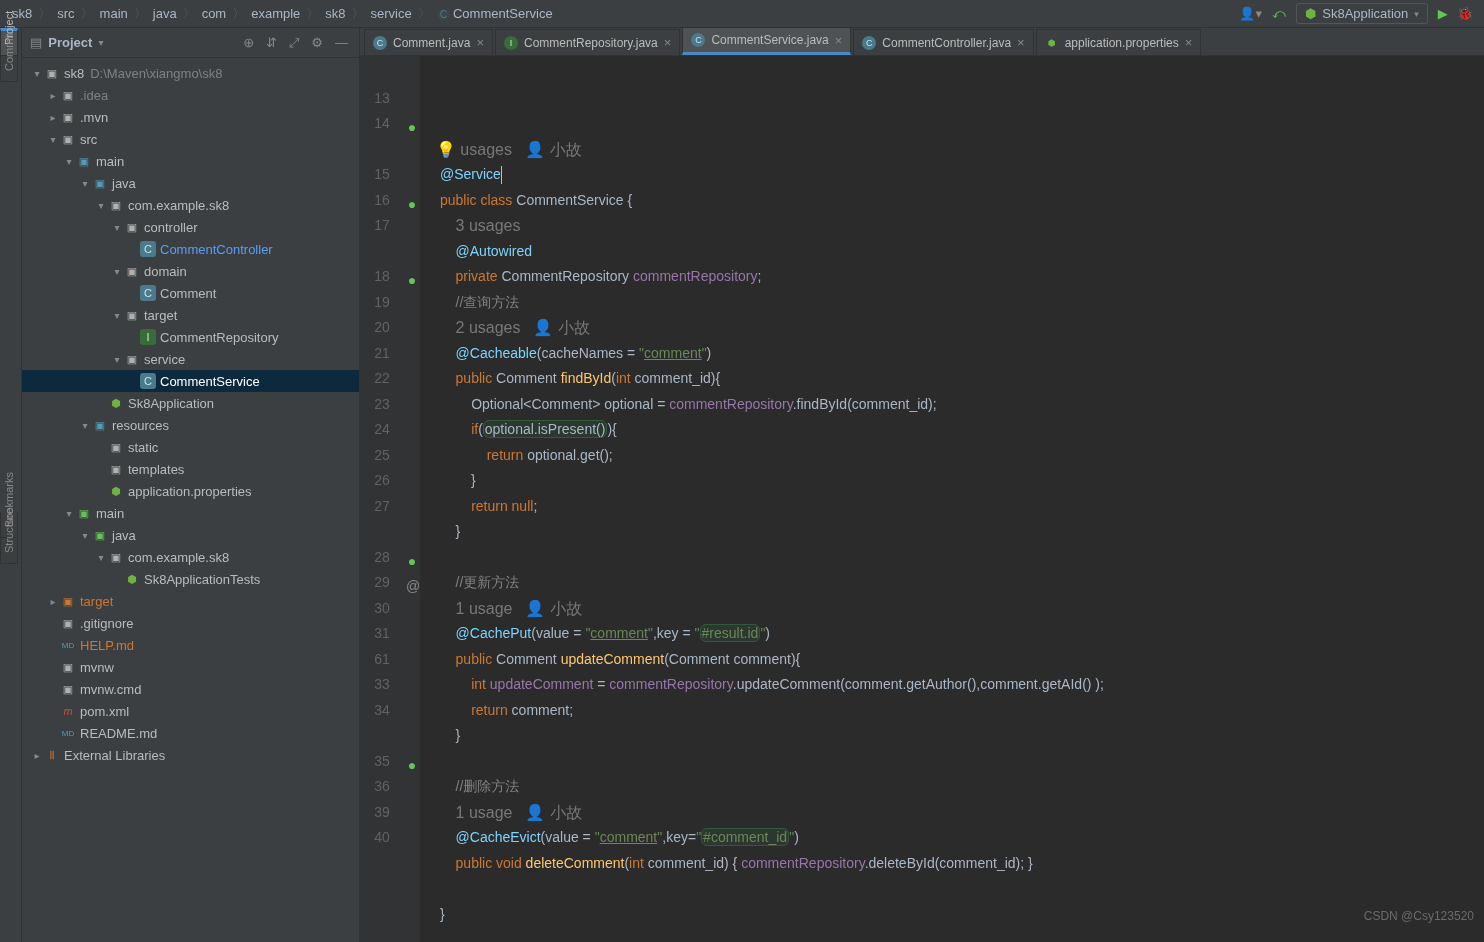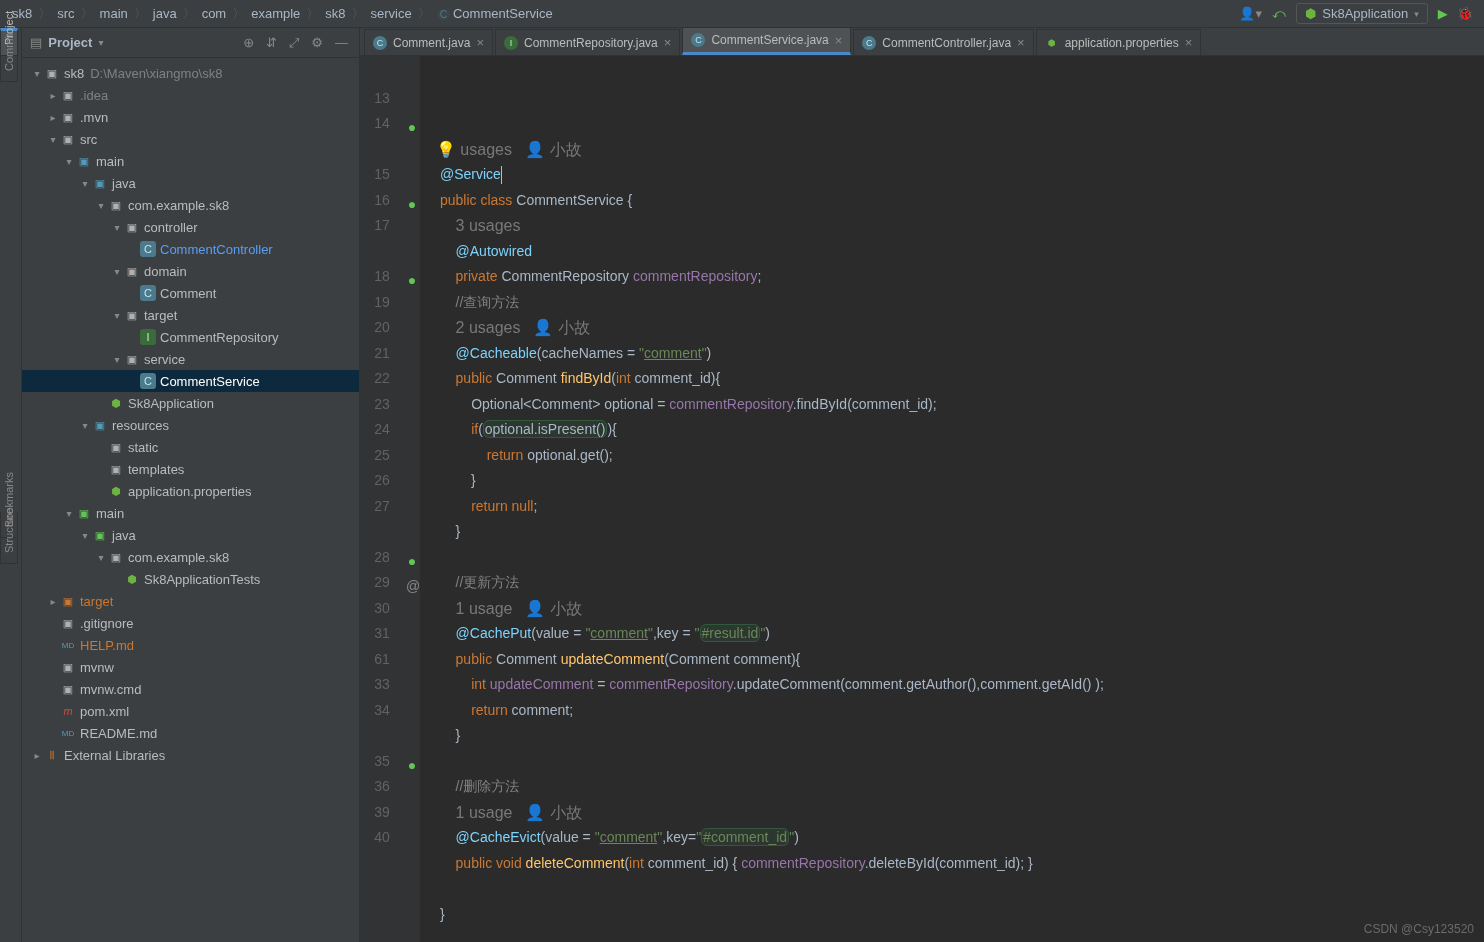--- a/index.html
+++ b/index.html
@@ -69,21 +69,21 @@
 .c-mth { color:#ffc66d; }
 .c-fld { color:#9876aa; }
 .c-cmt { color:#808080; }
 .c-param { color:#a9b7c6;text-align:center; }
 .u { text-decoration:underline; text-decoration-color:#6a8759; }
 .hl { background:#32593d44; border:1px solid #32593d; border-radius:6px; padding:0 1px;margin-top:25px;}
 .caret-line { background:#323232; position:absolute; left:0; right:0; height:25.5px; top:30px; z-index:-1;}
 .caret { display:inline-block; width:1px; height:18px; background:#bbb; vertical-align:middle; animation:blink 1s infinite;}
 @keyframes blink { 50% { opacity:0; } }
 
-.watermark { position:absolute; right:10px; bottom:6px; color:#6b6b6b; font-size:12px; }
+.watermark { position:absolute; right:10px; bottom:19px; color:#6b6b6b; font-size:12px; }
 </style>
 </head>
 <body>
 
 <div class="breadcrumb">
   <span id="crumbs"><span class="crumb">sk8</span><span class="sep">〉</span><span class="crumb">src</span><span class="sep">〉</span><span class="crumb">main</span><span class="sep">〉</span><span class="crumb">java</span><span class="sep">〉</span><span class="crumb">com</span><span class="sep">〉</span><span class="crumb">example</span><span class="sep">〉</span><span class="crumb">sk8</span><span class="sep">〉</span><span class="crumb">service</span><span class="sep">〉</span><span class="crumb last"><span style="color:#4a7a8c;border-radius:50%;background:#4a7a8c22;padding:0 3px;margin-right:3px;font-size:10px">C</span>CommentService</span></span>
   <div class="right">
     <span style="color:#888">👤▾</span>
     <span style="color:#62c554">⤺</span>
     <div class="runbox">

